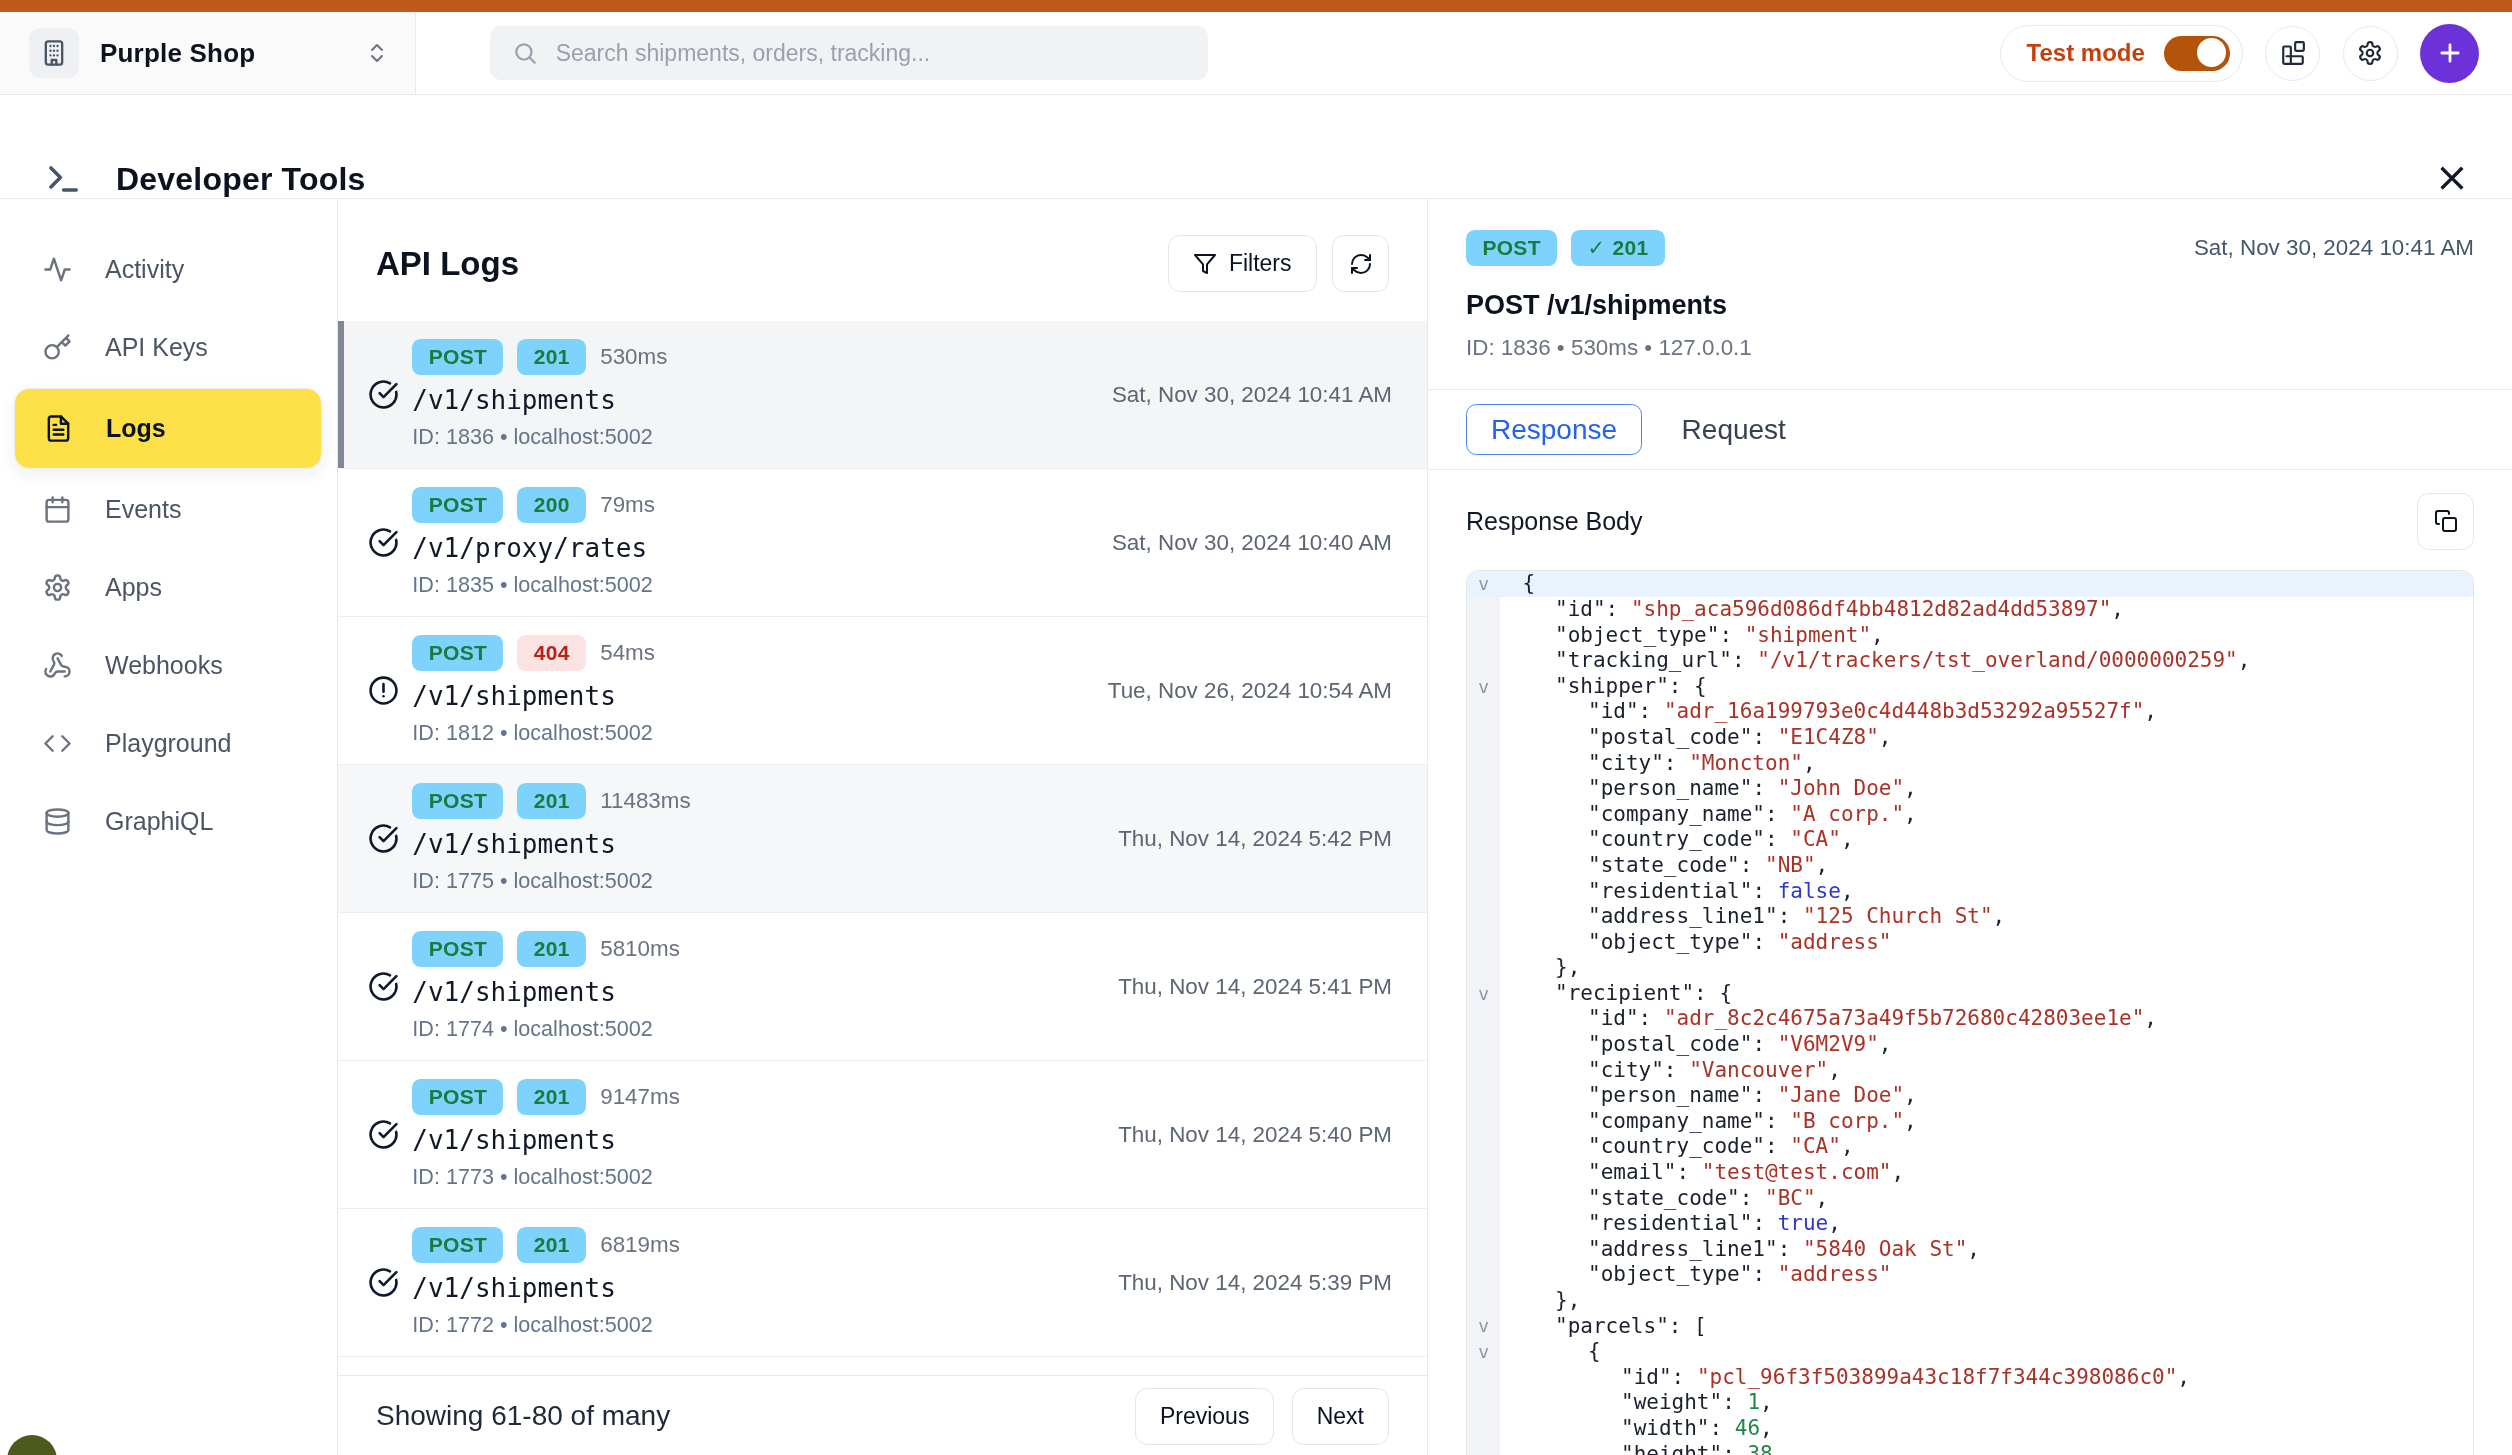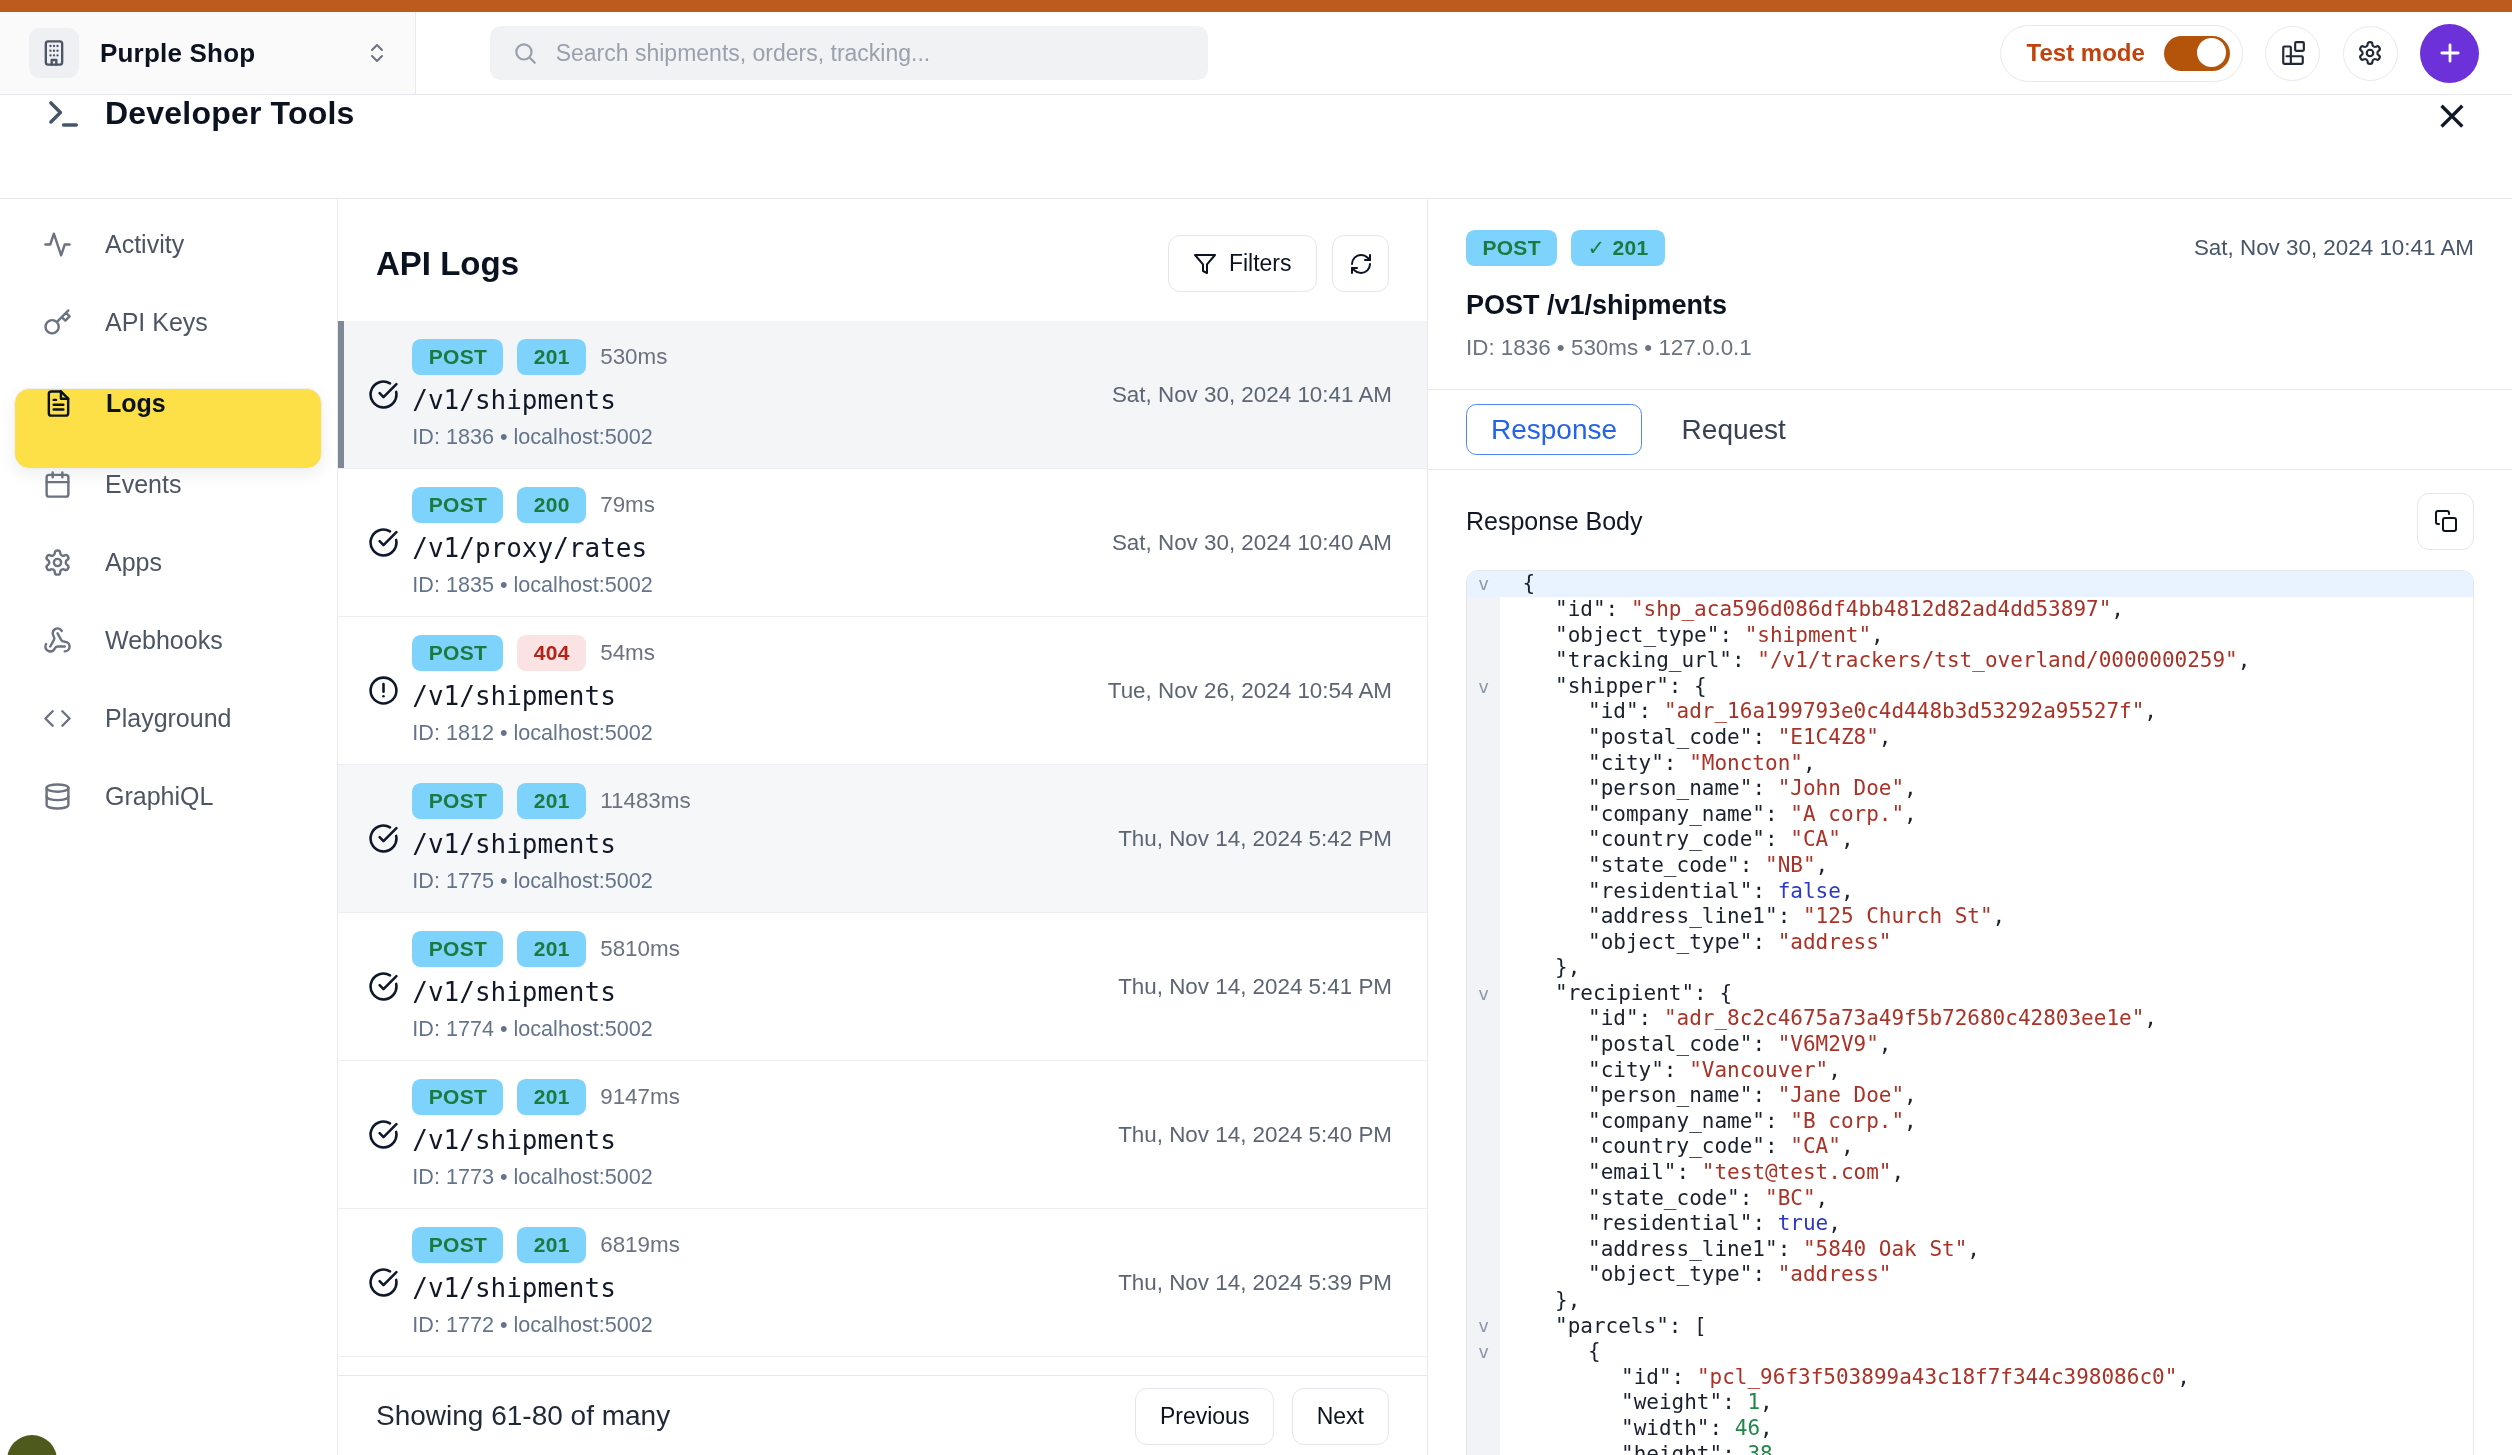--- a/index.html
+++ b/index.html
@@ -30,32 +30,32 @@
   .pill { height: 57px; border: 0.9px solid #e7e9ee; border-radius: 35px; display: flex; align-items: center; gap: 19px; padding: 0 12px 0 26px; background: #fff; cursor: pointer; }
   .pill-label { font-size: 24px; color: #c2410c; font-weight: 700; }
   .toggle { width: 66px; height: 35px; border-radius: 19px; background: #b4540b; position: relative; flex: none; cursor: pointer; }
   .toggle .knob { position: absolute; top: 2.6px; right: 3.5px; width: 29px; height: 29px; border-radius: 50%; background: #fff; }
   .cbtn { width: 55px; height: 55px; border-radius: 50%; border: 0.9px solid #e7e9ee; background: #fff; display: flex; align-items: center; justify-content: center; color: #1f2937; cursor: pointer; }
   .cbtn svg { width: 26px; height: 26px; }
   .plus { width: 59px; height: 59px; border-radius: 50%; border: none; background: #6d31d9; color: #fff; display: flex; align-items: center; justify-content: center; cursor: pointer; }
   .plus svg { width: 28px; height: 28px; }
 
   
-  .devbar { height: 104px; flex: none; display: flex; align-items: flex-start; gap: 24px; padding: 0 43px; border-bottom: 0.9px solid #e7e9ee; background: #fff; }
+  .devbar { height: 104px; flex: none; display: flex; align-items: flex-end; gap: 35px; padding: 0 43px; border-bottom: 0.9px solid #e7e9ee; background: #fff; }
   .term { color: #475569; display: flex; }
   .term svg { width: 38px; height: 38px; }
   .devbar h1 { font-size: 32px; font-weight: 700; color: #0b1220; letter-spacing: 0.2px; }
   .close { margin-left: auto; border: none; background: transparent; font-size: 41px; line-height: 1; color: #111827; cursor: pointer; font-family: "DejaVu Sans", sans-serif; }
 
   
   .main { flex: 1; display: flex; min-height: 0; }
 
   
   .sidebar { width: 338px; flex: none; border-right: 0.9px solid #e7e9ee; padding-top: 31px; background: #fff; }
-  .side-item { height: 78px; display: flex; gap: 33px; padding-left: 43px; font-size: 25px; color: #4b5563; cursor: pointer; }
+  .side-item { height: 78px; display: flex; align-items: center; gap: 33px; padding-left: 43px; font-size: 25px; color: #4b5563; cursor: pointer; }
   .side-item .s-ico { width: 29px; height: 29px; color: #6b7280; display: flex; flex: none; }
   .side-item .s-ico svg { width: 29px; height: 29px; }
   .side-item.active { background: #fde047; border: 0.9px solid #edeff3; border-radius: 15.5px; margin: 1.7px 15.5px 1.7px 14px; padding-left: 29px; height: 81px; box-shadow: 0 5.2px 15.5px rgba(15,23,42,.07); color: #0b1220; font-weight: 600; }
   .side-item.active .s-ico { color: #0b1220; }
 
   
   .logs { width: 1090px; flex: none; display: flex; flex-direction: column; border-right: 0.9px solid #e7e9ee; min-height: 0; }
   .logs-head { flex: none; display: flex; align-items: center; padding: 36px 38px 29px 38px; }
   .logs-head h2 { font-size: 33px; font-weight: 700; color: #0b1220; }
   .head-actions { margin-left: auto; display: flex; gap: 15.5px; }

